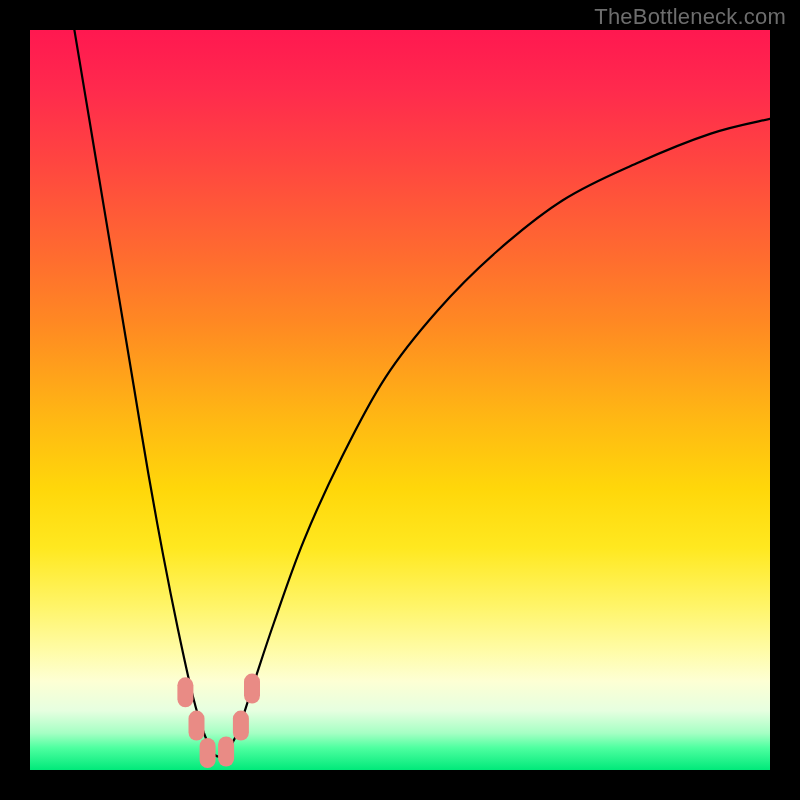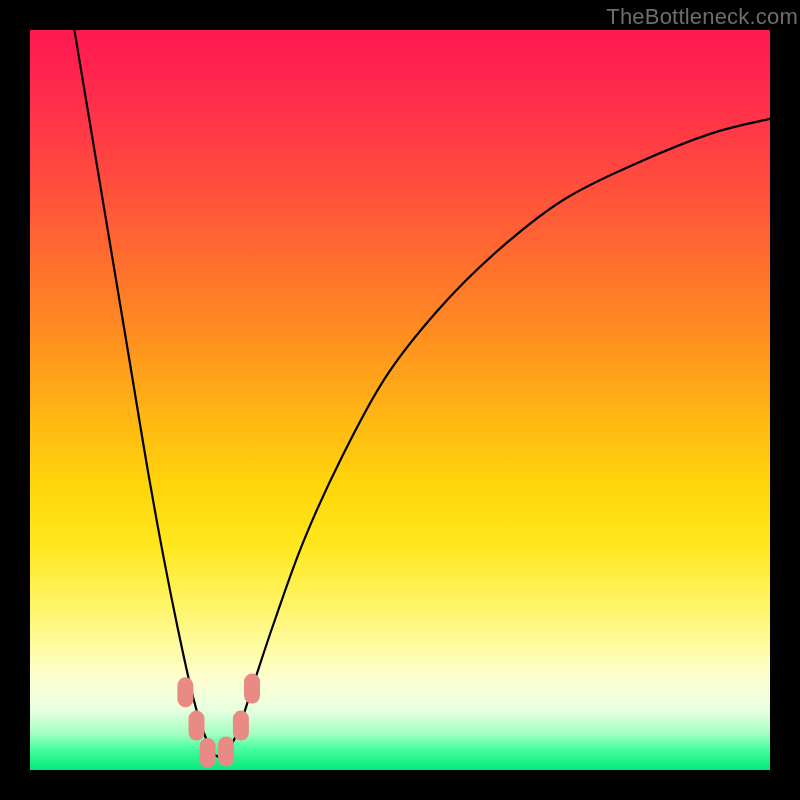--- a/index.html
+++ b/index.html
@@ -44,21 +44,21 @@
       #fdffd4 88%,
       #e6ffe0 92%,
       #a6ffc4 95%,
       #4effa0 97%,
       #00e97a 100%
     );
   }
   .watermark {
     position: absolute;
     top: 4px;
-    right: 2px;
+    right: 14px;
     color: #6d6d6d;
     font-size: 22px;
     letter-spacing: 0.2px;
     font-weight: 400;
   }
   svg.curve {
     position: absolute;
     inset: 0;
   }
 </style>

